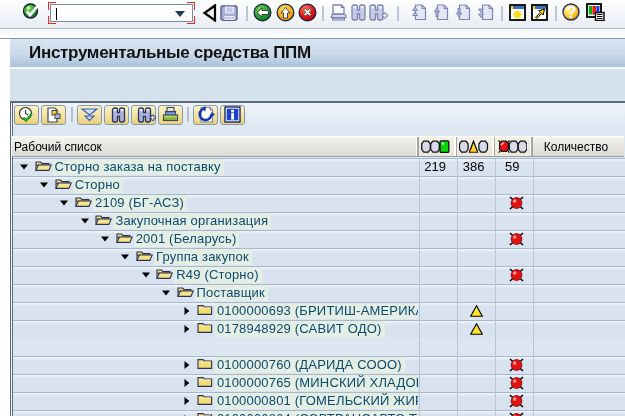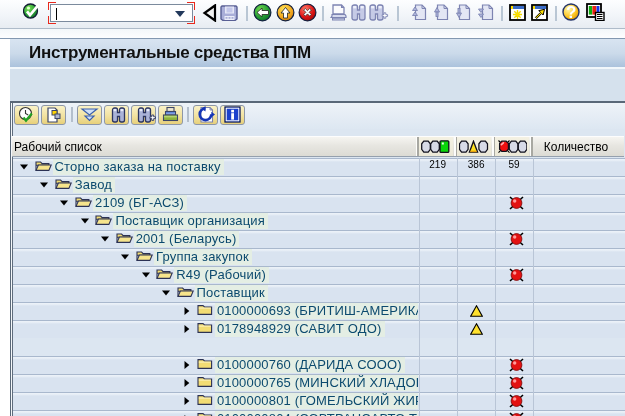--- a/index.html
+++ b/index.html
@@ -47,21 +47,21 @@
   background:linear-gradient(90deg,#fdfdfb 0 1.5px,#a8a8a2 1.5px 3px); }
 .hl { position:absolute; top:0; height:19px; background:linear-gradient(180deg,#f4f1e3 0%,#ebe8d7 100%); }
 #rows { left:13px; top:157.5px; width:612px; height:258.5px; overflow:hidden; }
 .row { position:absolute; left:0; width:612px; height:18px;
   background:linear-gradient(180deg,#a9b8cd 0 1px,#ebf1f8 1px 2px,#d9e3f0 4px); }
 .row .txt.clip { max-width:203px; overflow:hidden; }
 .row .txt { position:absolute; top:1.5px; font-size:13px; letter-spacing:0.18px; color:#0c4a6e;
   background:#e4eee4; padding:0 3px 1px 2px; white-space:nowrap; }
 .cline { position:absolute; top:0; width:1px; height:258.5px; background:#b9c5d6; }
 .tri { position:absolute; }
-.num { position:absolute; top:1.5px; font-size:10px; color:#000; text-align:right; }
+.num { position:absolute; top:1.5px; font-size:13px; color:#000; text-align:right; }
 </style>
 </head>
 <body>
 <div class="abs" id="tb1">
   <svg style="position:absolute;left:23px;top:3px" width="17" height="16" viewBox="0 0 17 16">
     <defs>
         <radialGradient id="gsp" cx="0.35" cy="0.3" r="0.9">
           <stop offset="0" stop-color="#7fe455"></stop>
           <stop offset="0.5" stop-color="#2ba137"></stop>
           <stop offset="1" stop-color="#0c5a28"></stop>
@@ -326,21 +326,21 @@
       <div class="num" style="left:455.5px;width:51px">59</div>
     </div>
 <div class="row" style="top:18px">
       <svg class="tri" style="left:27.0px;top:6px" width="8" height="6">
         <polygon points="0,0.5 8,0.5 4,5.4" fill="#000"></polygon>
       </svg>
       <svg class="tri" style="left:41.8px;top:1.5px" width="17" height="13" viewBox="0 0 17 13">
         <path d="M1 11.4 L1 3 L5.6 3 L7.1 4.6 L13.9 4.6 L13.9 6.2 L1 6.2 Z" fill="#f2dc74" stroke="#2c3254" stroke-width="1.1"></path>
         <path d="M1 11.4 L3.4 6 L16.2 6 L13.9 11.4 Z" fill="#f6e48c" stroke="#2c3254" stroke-width="1.1"></path>
       </svg>
-      <div class="txt" style="left:59.8px">Завод</div>
+      <div class="txt" style="left:59.8px">Сторно</div>
     </div>
 <div class="row" style="top:36px">
       <svg class="tri" style="left:47.3px;top:6px" width="8" height="6">
         <polygon points="0,0.5 8,0.5 4,5.4" fill="#000"></polygon>
       </svg>
       <svg class="tri" style="left:62.1px;top:1.5px" width="17" height="13" viewBox="0 0 17 13">
         <path d="M1 11.4 L1 3 L5.6 3 L7.1 4.6 L13.9 4.6 L13.9 6.2 L1 6.2 Z" fill="#f2dc74" stroke="#2c3254" stroke-width="1.1"></path>
         <path d="M1 11.4 L3.4 6 L16.2 6 L13.9 11.4 Z" fill="#f6e48c" stroke="#2c3254" stroke-width="1.1"></path>
       </svg>
       <div class="txt" style="left:80.1px">2109 (БГ-АСЗ)</div>
@@ -351,21 +351,21 @@
       </svg>
     </div>
 <div class="row" style="top:54px">
       <svg class="tri" style="left:67.6px;top:6px" width="8" height="6">
         <polygon points="0,0.5 8,0.5 4,5.4" fill="#000"></polygon>
       </svg>
       <svg class="tri" style="left:82.4px;top:1.5px" width="17" height="13" viewBox="0 0 17 13">
         <path d="M1 11.4 L1 3 L5.6 3 L7.1 4.6 L13.9 4.6 L13.9 6.2 L1 6.2 Z" fill="#f2dc74" stroke="#2c3254" stroke-width="1.1"></path>
         <path d="M1 11.4 L3.4 6 L16.2 6 L13.9 11.4 Z" fill="#f6e48c" stroke="#2c3254" stroke-width="1.1"></path>
       </svg>
-      <div class="txt" style="left:100.4px">Поставщик организация</div>
+      <div class="txt" style="left:100.4px">Закупочная организация</div>
     </div>
 <div class="row" style="top:72px">
       <svg class="tri" style="left:87.9px;top:6px" width="8" height="6">
         <polygon points="0,0.5 8,0.5 4,5.4" fill="#000"></polygon>
       </svg>
       <svg class="tri" style="left:102.7px;top:1.5px" width="17" height="13" viewBox="0 0 17 13">
         <path d="M1 11.4 L1 3 L5.6 3 L7.1 4.6 L13.9 4.6 L13.9 6.2 L1 6.2 Z" fill="#f2dc74" stroke="#2c3254" stroke-width="1.1"></path>
         <path d="M1 11.4 L3.4 6 L16.2 6 L13.9 11.4 Z" fill="#f6e48c" stroke="#2c3254" stroke-width="1.1"></path>
       </svg>
       <div class="txt" style="left:120.7px">2001 (Беларусь)</div>
@@ -386,21 +386,21 @@
       <div class="txt" style="left:141.0px">Группа закупок</div>
     </div>
 <div class="row" style="top:108px">
       <svg class="tri" style="left:128.5px;top:6px" width="8" height="6">
         <polygon points="0,0.5 8,0.5 4,5.4" fill="#000"></polygon>
       </svg>
       <svg class="tri" style="left:143.3px;top:1.5px" width="17" height="13" viewBox="0 0 17 13">
         <path d="M1 11.4 L1 3 L5.6 3 L7.1 4.6 L13.9 4.6 L13.9 6.2 L1 6.2 Z" fill="#f2dc74" stroke="#2c3254" stroke-width="1.1"></path>
         <path d="M1 11.4 L3.4 6 L16.2 6 L13.9 11.4 Z" fill="#f6e48c" stroke="#2c3254" stroke-width="1.1"></path>
       </svg>
-      <div class="txt" style="left:161.3px">R49 (Рабочий)</div>
+      <div class="txt" style="left:161.3px">R49 (Сторно)</div>
       <svg class="tri" style="left:496px;top:2px" width="15" height="14" viewBox="0 0 15 14">
         <path d="M1 1 L14 13 M14 1 L1 13" stroke="#000" stroke-width="1.6"></path>
         <circle cx="7.5" cy="7" r="5.4" fill="#e31212" stroke="#7a0000" stroke-width="0.8"></circle>
         <circle cx="5.7" cy="5" r="1.7" fill="#ff9c9c"></circle>
       </svg>
     </div>
 <div class="row" style="top:126px">
       <svg class="tri" style="left:148.8px;top:6px" width="8" height="6">
         <polygon points="0,0.5 8,0.5 4,5.4" fill="#000"></polygon>
       </svg>

